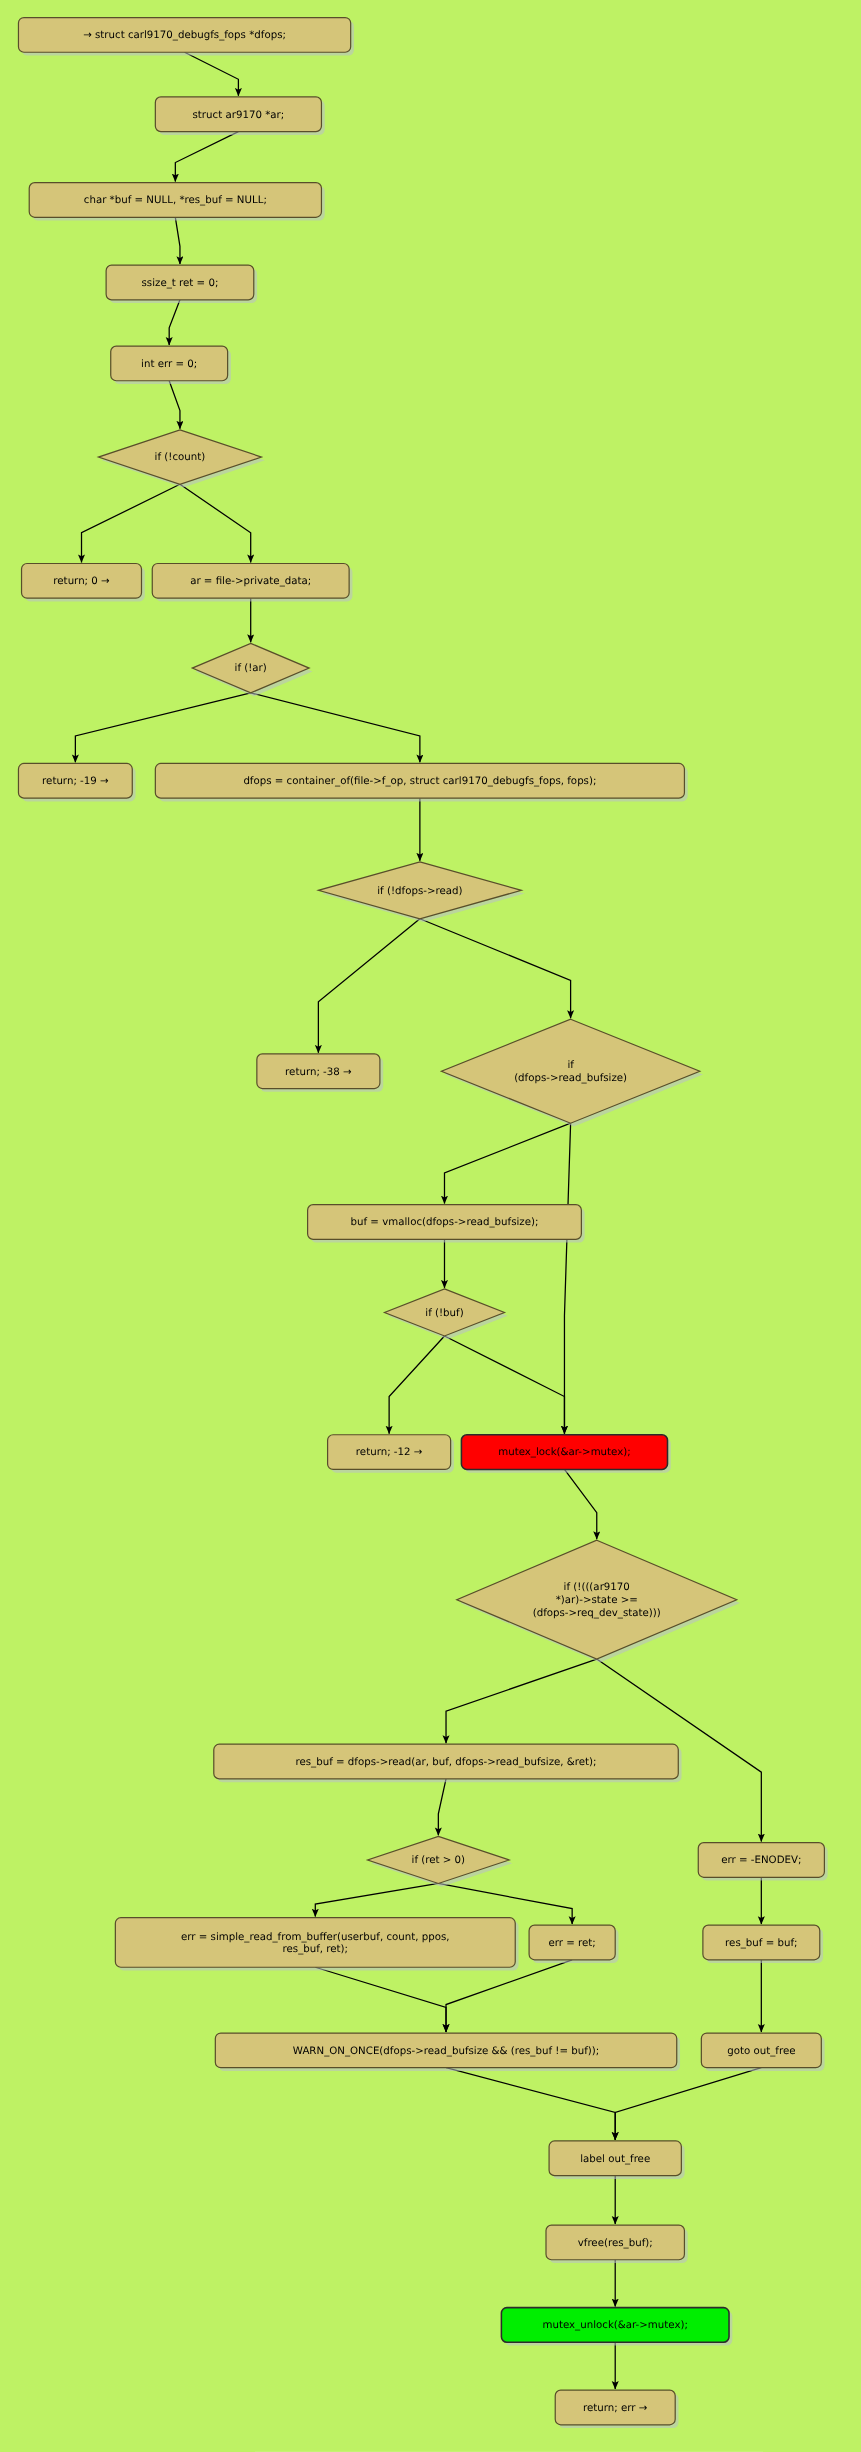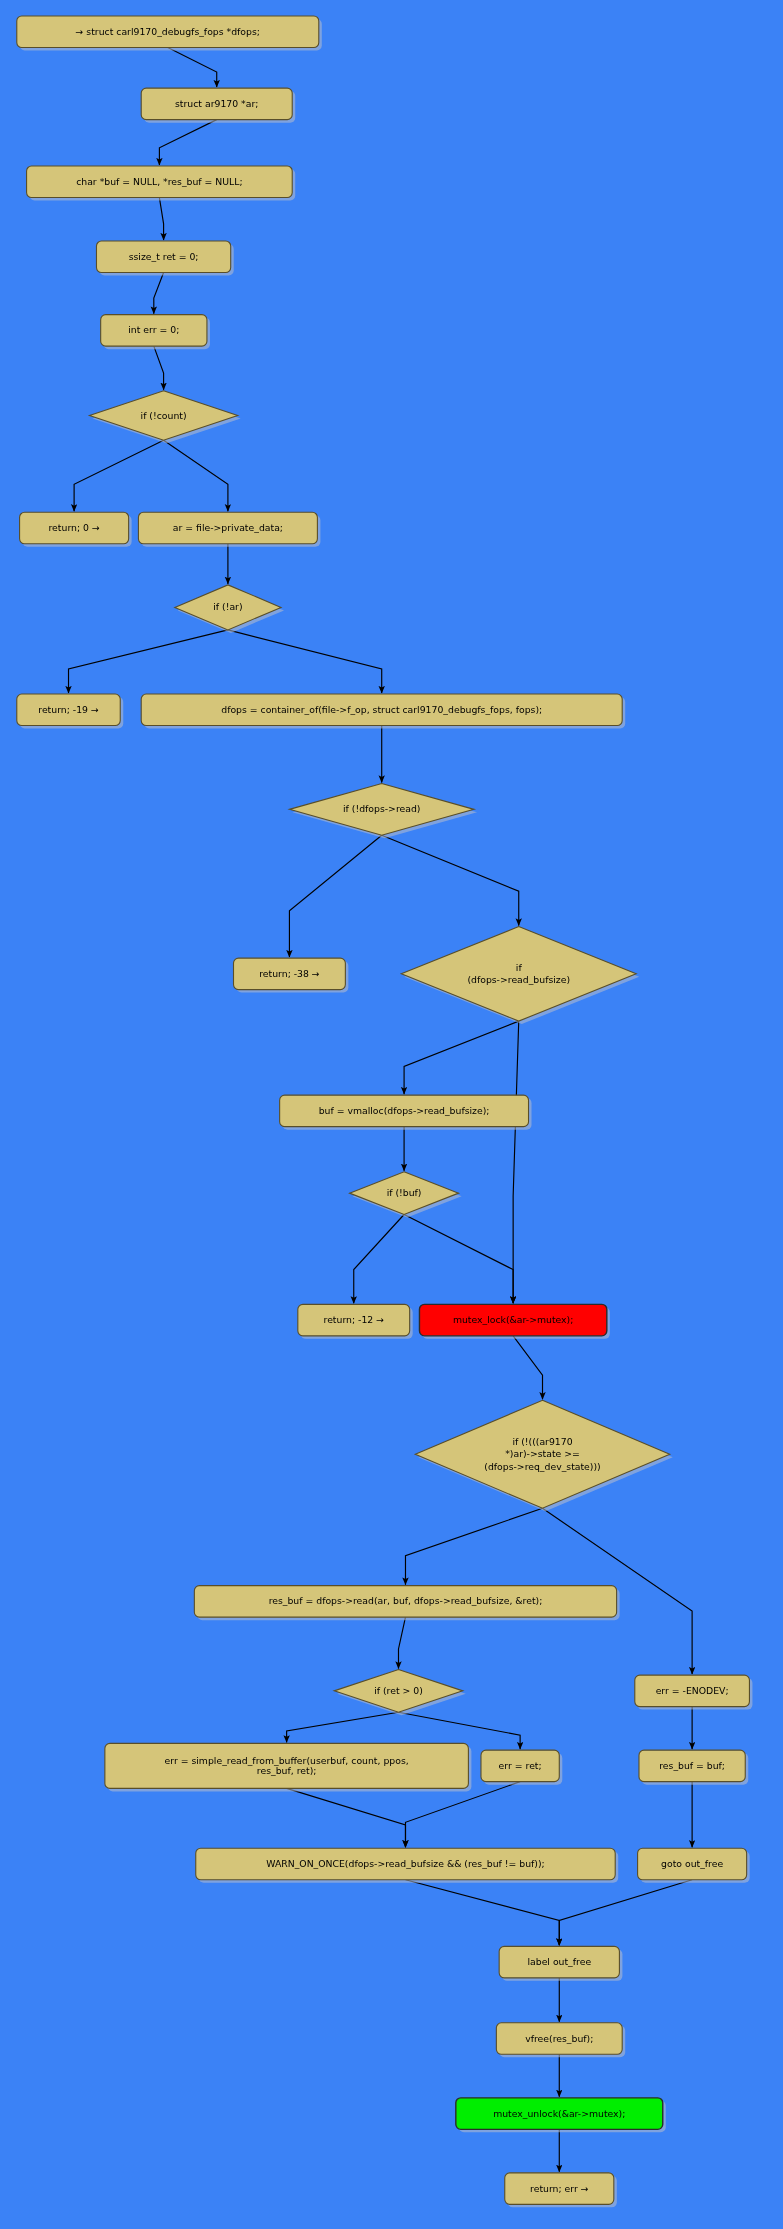--- a/index.html
+++ b/index.html
@@ -10,21 +10,21 @@
   body {
     width: 783px;
     height: 2229px;
     font-family: "DejaVu Sans", sans-serif;
     overflow: hidden;
   }
   #flow-root {
     position: relative;
     width: 783px;
     height: 2229px;
-    background: #3b82f6;
+    background: #bef264;
   }
   svg#flow-svg {
     position: absolute;
     left: 0;
     top: 0;
     width: 783px;
     height: 2229px;
   }
   .edge-line {
     fill: none;

